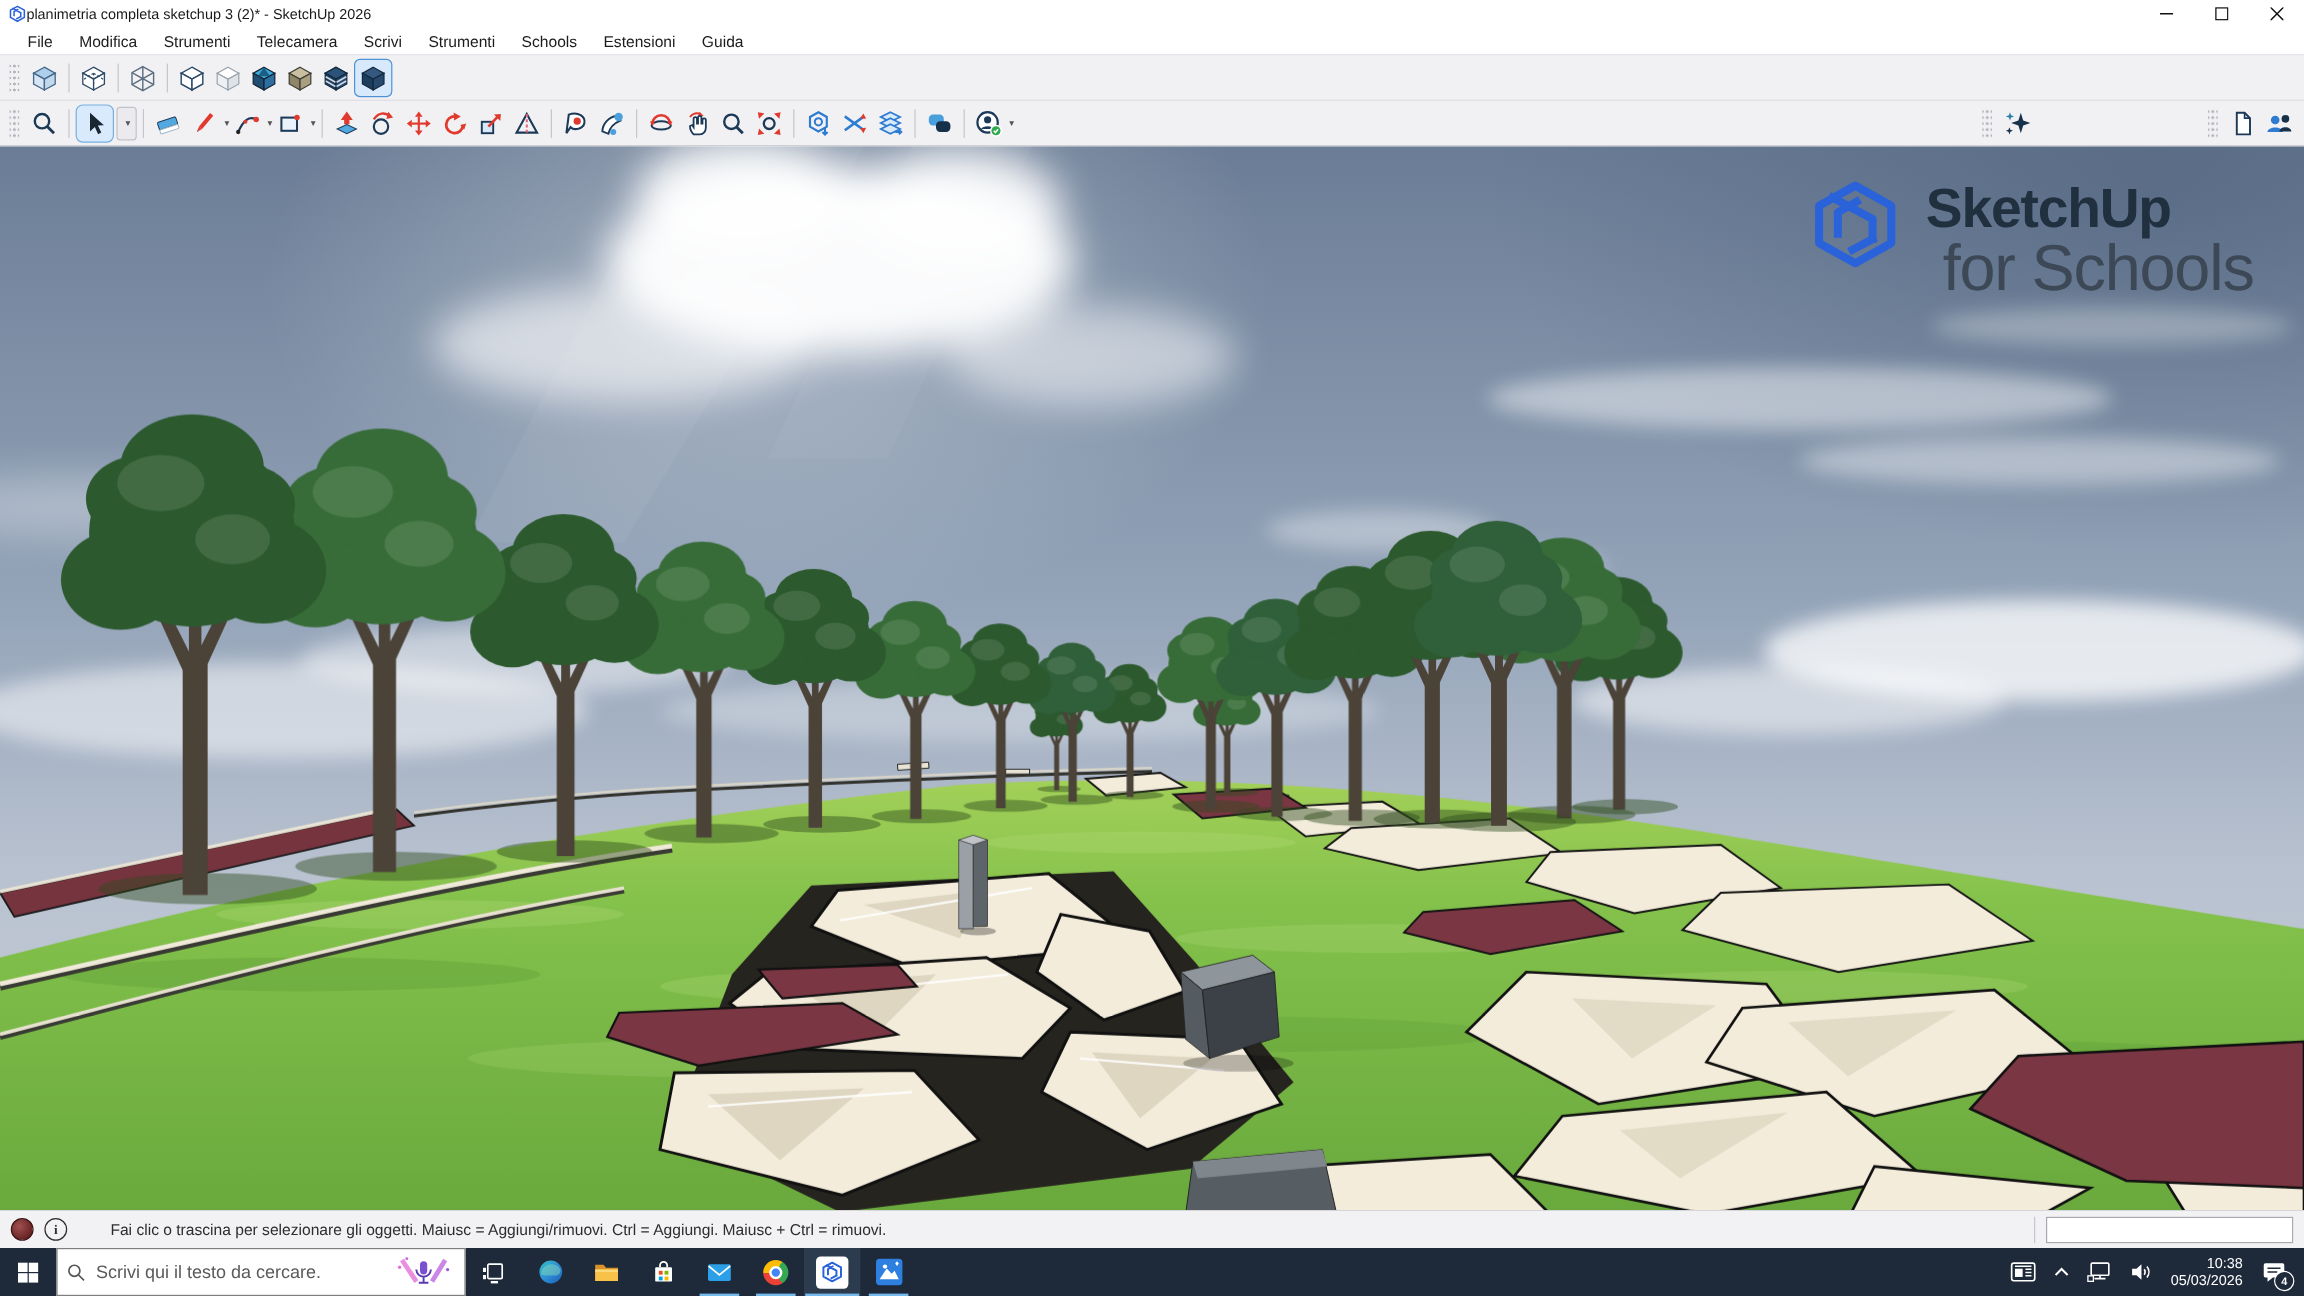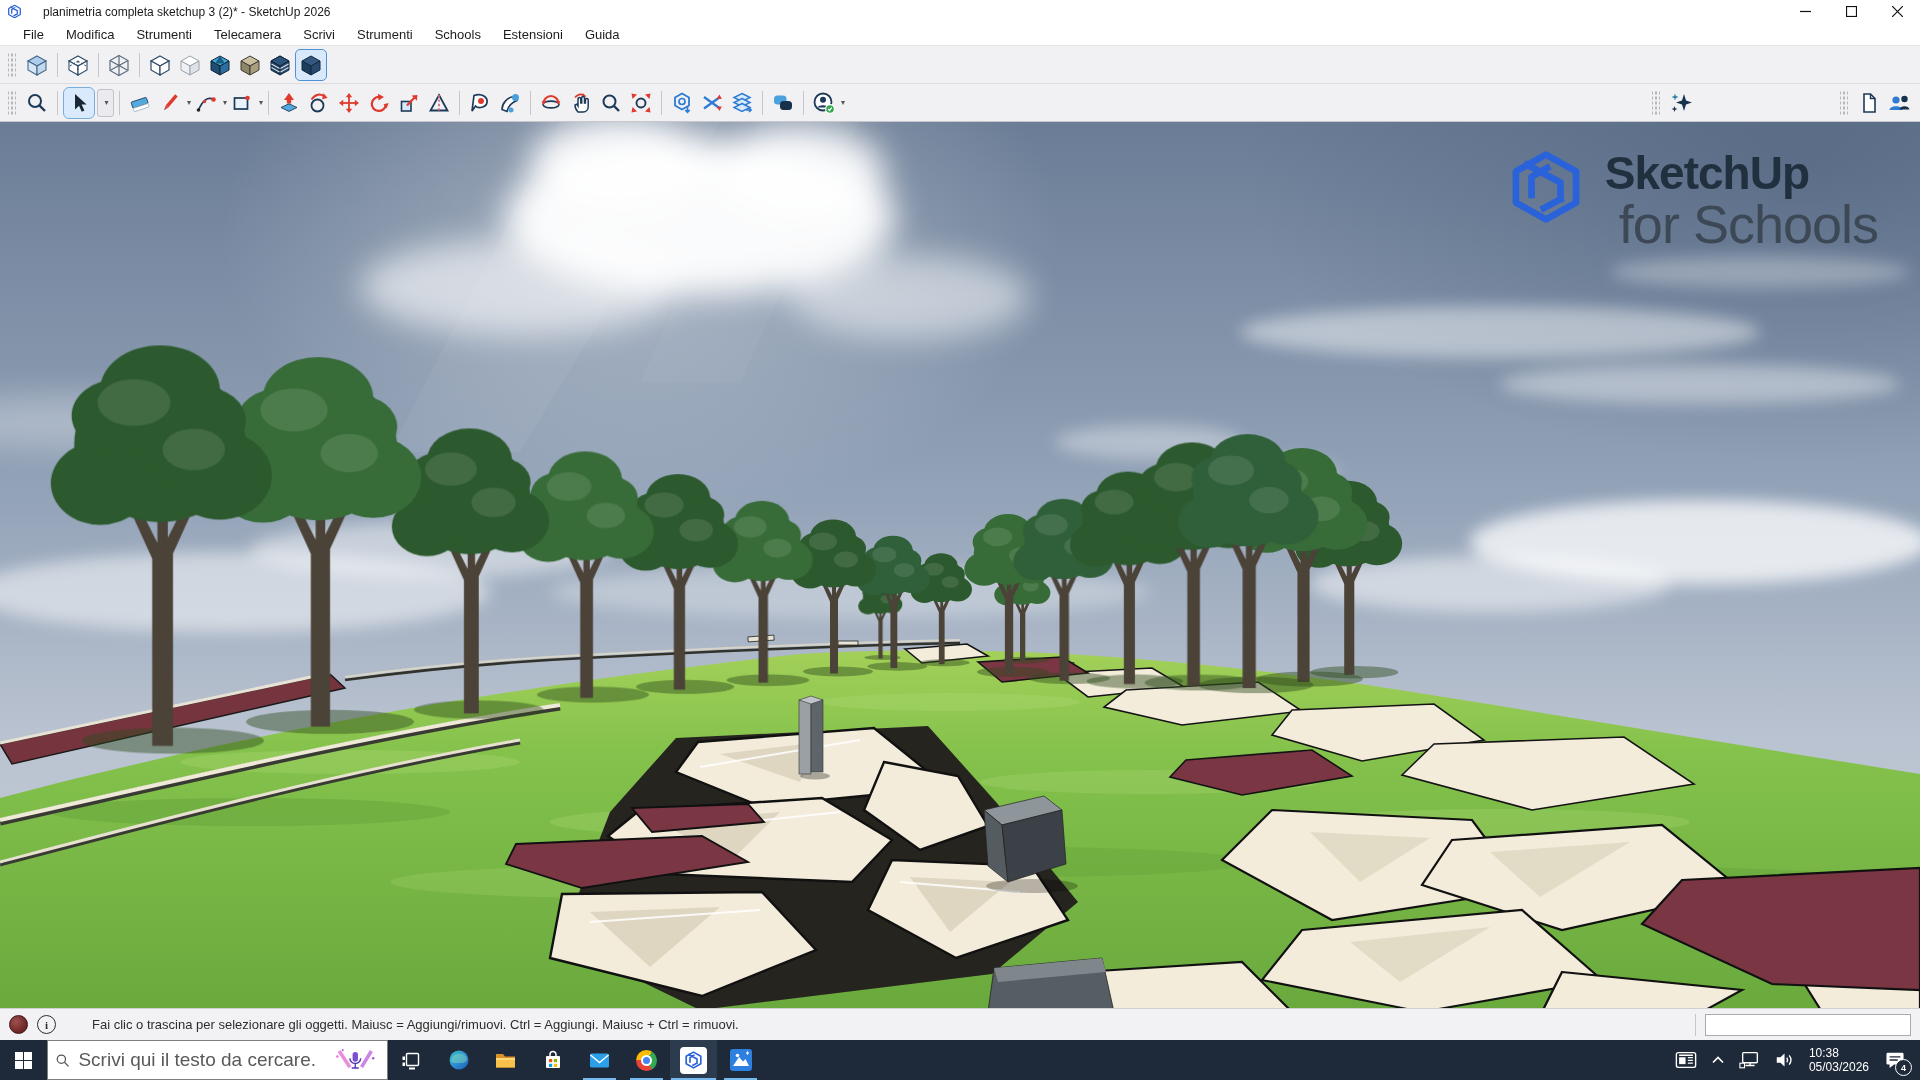--- a/index.html
+++ b/index.html
@@ -1,21 +1,21 @@
 <!DOCTYPE html>
 <html><head>
 <meta charset="utf-8">
 <style>
   html,body{margin:0;padding:0;}
   body{width:1920px;height:1080px;overflow:hidden;font-family:"Liberation Sans",sans-serif;background:#fff;}
   .window{width:1920px;height:1080px;display:flex;flex-direction:column;}
 
   
   .titlebar{height:23px;background:#ffffff;display:flex;align-items:center;padding-left:7px;font-size:12px;color:#111;flex:0 0 auto;}
-  .titlebar .apptitle{margin-left:21px;color:#1a1a1a;}
+  .titlebar .apptitle{margin-left:0;color:#1a1a1a;}
   .wctrls{margin-left:auto;display:flex;height:100%;}
   .wbtn{width:46px;height:100%;display:flex;align-items:center;justify-content:center;}
   .wbtn svg{display:block;}
 
   
   .menubar{height:22px;background:#ffffff;display:flex;align-items:center;font-size:13px;color:#1c1c1c;flex:0 0 auto;padding-left:12px;}
   .menubar .mi{padding:0 11px;}
 
   
   .tb{background:#f1f1f4;display:flex;align-items:center;flex:0 0 auto;}
@@ -46,32 +46,32 @@
   .sico.geo{background:radial-gradient(circle at 35% 35%, #a05050, #6b2424 70%);border:1.5px solid #3c1515;}
   .sico.info{border:1.5px solid #2d2d2d;color:#2d2d2d;font-size:11px;font-weight:700;font-family:"Liberation Serif",serif;}
   .statusbar .hint{margin-left:27px;}
   .vsep{width:1px;height:22px;background:#c6c6cc;}
   .meas{width:206px;height:22px;border:1px solid #a9a9b2;background:#fff;font-size:12px;padding:0 4px;box-sizing:border-box;outline:none;}
 
   
   .taskbar{height:40px;background:#1e2939;display:flex;align-items:stretch;flex:0 0 auto;color:#fff;}
   .tstart{width:47px;display:flex;align-items:center;justify-content:center;}
   .tsearch{width:341px;background:#ffffff;border:1px solid #7e7e7e;box-sizing:border-box;display:flex;align-items:center;padding:0 8px;gap:7px;}
-  .tsearch input{border:none;outline:none;flex:1;font-size:19px;color:#4a4a4a;background:transparent;font-family:"Liberation Sans",sans-serif;}
+  .tsearch input{border:none;outline:none;flex:1;font-size:15px;color:#4a4a4a;background:transparent;font-family:"Liberation Sans",sans-serif;}
   .tsearch input::placeholder{color:#5a5a5a;opacity:1;}
   .tapp{width:47px;display:flex;align-items:center;justify-content:center;position:relative;}
   .tapp.open::after{content:"";position:absolute;bottom:0;left:7px;right:7px;height:2.5px;background:#76b9ed;}
   .tapp.current{background:#2c3b4e;}
   .tapp.current::after{left:1px;right:1px;}
   .chrome-ic{width:21px;height:21px;border-radius:50%;background:conic-gradient(from 150deg,#ea4335 0 120deg,#fbbc05 0 240deg,#34a853 0 360deg);position:relative;}
   .chrome-ic::after{content:"";position:absolute;left:5px;top:5px;width:11px;height:11px;box-sizing:border-box;border-radius:50%;background:#4285f4;border:2px solid #fff;}
   .su-tile{width:27px;height:27px;background:#fff;border-radius:4px;display:flex;align-items:center;justify-content:center;}
   .photos-tile{width:22px;height:22px;background:#2d7fe0;border-radius:3px;display:flex;align-items:center;justify-content:center;}
   .tray{margin-left:auto;display:flex;align-items:center;gap:13px;padding-right:12px;}
-  .clock{text-align:left;font-size:12px;line-height:14px;color:#fff;}
+  .clock{text-align:right;font-size:12px;line-height:14px;color:#fff;}
   .notif{position:relative;width:26px;height:26px;display:flex;align-items:center;justify-content:center;}
   .badge{position:absolute;right:-4px;bottom:-3px;width:15px;height:15px;border-radius:50%;background:#1e2939;border:1.5px solid #fff;color:#fff;font-size:9px;display:flex;align-items:center;justify-content:center;font-weight:700;}
 </style>
 </head>
 <body>
 
 <svg width="0" height="0" style="position:absolute">
   <defs>
     <symbol id="sulogo" viewBox="0 0 70 66">
       <g fill="none" stroke="#2a62d9" stroke-width="6" stroke-linejoin="round" stroke-linecap="square">

